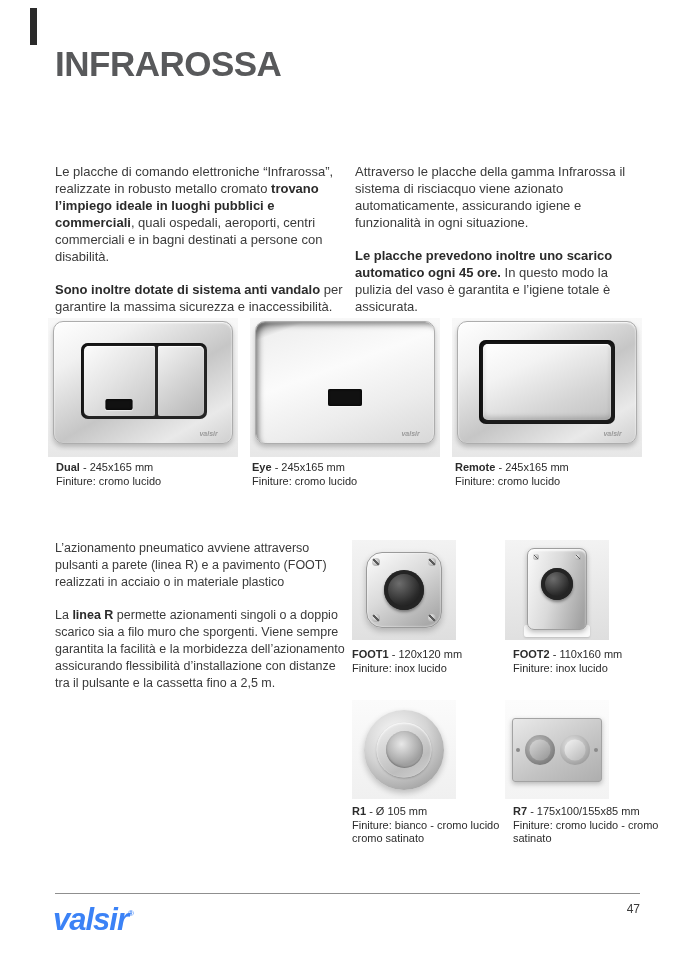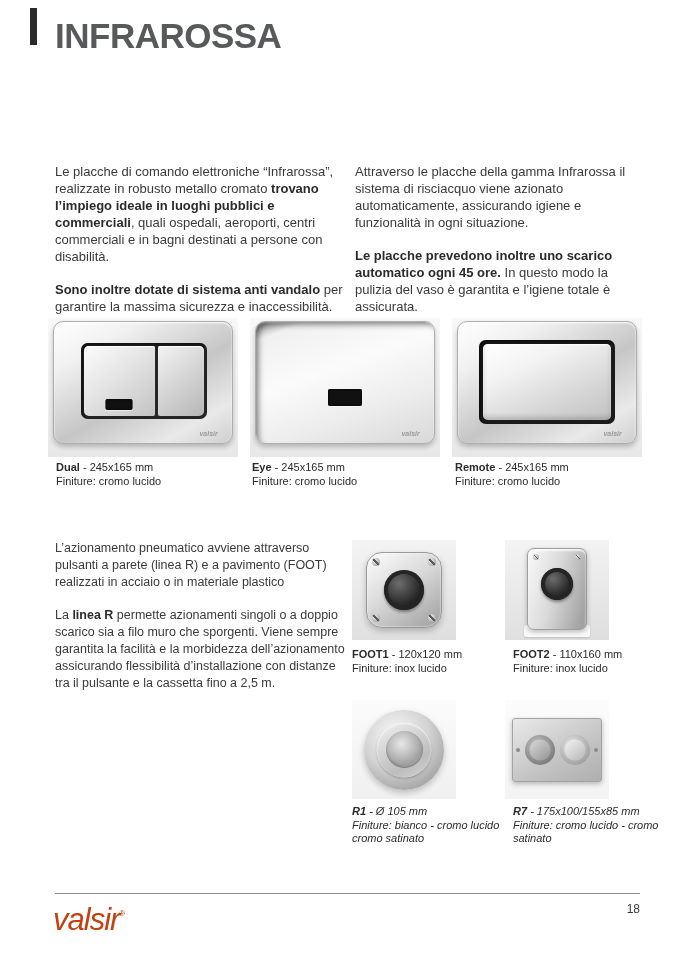--- a/index.html
+++ b/index.html
@@ -3,21 +3,21 @@
 <meta charset="utf-8">
 <style>
   html,body{margin:0;padding:0;}
   body{background:#888;font-family:"Liberation Sans","DejaVu Sans",sans-serif;}
   .page{
     position:relative;width:678px;height:959px;background:#ffffff;
     margin:0 auto;overflow:hidden;color:#3a3a3a;
   }
   .corner-mark{position:absolute;left:30px;top:8px;width:7px;height:37px;background:#2b2b2b;}
   .page-title{
-    position:absolute;left:55px;top:16px;margin:0;
+    position:absolute;left:55px;top:44px;margin:0;
     font-size:35px;line-height:39px;font-weight:bold;letter-spacing:-0.5px;
     color:#58595b;
   }
   .intro-col{
     position:absolute;top:163px;width:292px;
     font-size:13px;line-height:17px;color:#3a3a3a;
   }
   .intro-col p{margin:0;}
   .intro-col p + p{margin-top:16px;}
   .col-left{left:55px;}
@@ -161,29 +161,29 @@
   .r7-btn-r{left:70%;background:radial-gradient(circle at 40% 35%,#ececec,#9c9c9c 78%);}
   .r7-btn-cap{
     position:absolute;left:50%;top:50%;transform:translate(-50%,-50%);
     width:21px;height:21px;border-radius:50%;
   }
   .r7-cap-l{background:linear-gradient(140deg,#d9d9d9,#949494);}
   .r7-cap-r{background:linear-gradient(140deg,#f4f4f4,#b6b6b6);}
   .r7-screw{position:absolute;top:50%;width:4px;height:4px;border-radius:50%;background:#8a8a8a;transform:translateY(-50%);}
   .r7-scr-l{left:3px;} .r7-scr-r{right:3px;}
 
-  .cap-foot{top:648px;} .cap-r{top:805px;font-style:italic;}
+  .cap-foot{top:648px;} .cap-r{top:805px;}
   .cap-c1{left:352px;width:152px;} .cap-c2{left:505px;width:152px;margin-left:8px;}
 
   
   .footer-rule{position:absolute;left:55px;top:893px;width:585px;height:1px;background:#8f8f8f;}
   .logo{
     position:absolute;left:53px;top:897px;
-    font-size:31px;line-height:34px;font-weight:normal;font-style:italic;
-    color:#c2410c;letter-spacing:-1px;
+    font-size:31px;line-height:34px;font-weight:bold;font-style:italic;
+    color:#3b82f6;letter-spacing:-1px;
   }
   .logo sup{font-size:8px;font-style:normal;letter-spacing:0;vertical-align:14px;}
   .page-number{position:absolute;right:38px;top:902px;font-size:12px;color:#3a3a3a;}
 </style>
 </head>
 <body>
 
 <div class="page">
 
   <div class="corner-mark"></div>
@@ -300,15 +300,15 @@
     <span class="cap-name">R1</span> <span>- Ø 105 mm</span><br>
     <span>Finiture: bianco - cromo lucido cromo satinato</span>
   </div>
   <div class="caption cap-r cap-c2">
     <span class="cap-name">R7</span> <span>- 175x100/155x85 mm</span><br>
     <span>Finiture: cromo lucido - cromo satinato</span>
   </div>
 
   <div class="footer-rule"></div>
   <div class="logo"><span>valsir</span><sup>®</sup></div>
-  <div class="page-number">18</div>
+  <div class="page-number">47</div>
 
 </div>
 
 </body></html>

